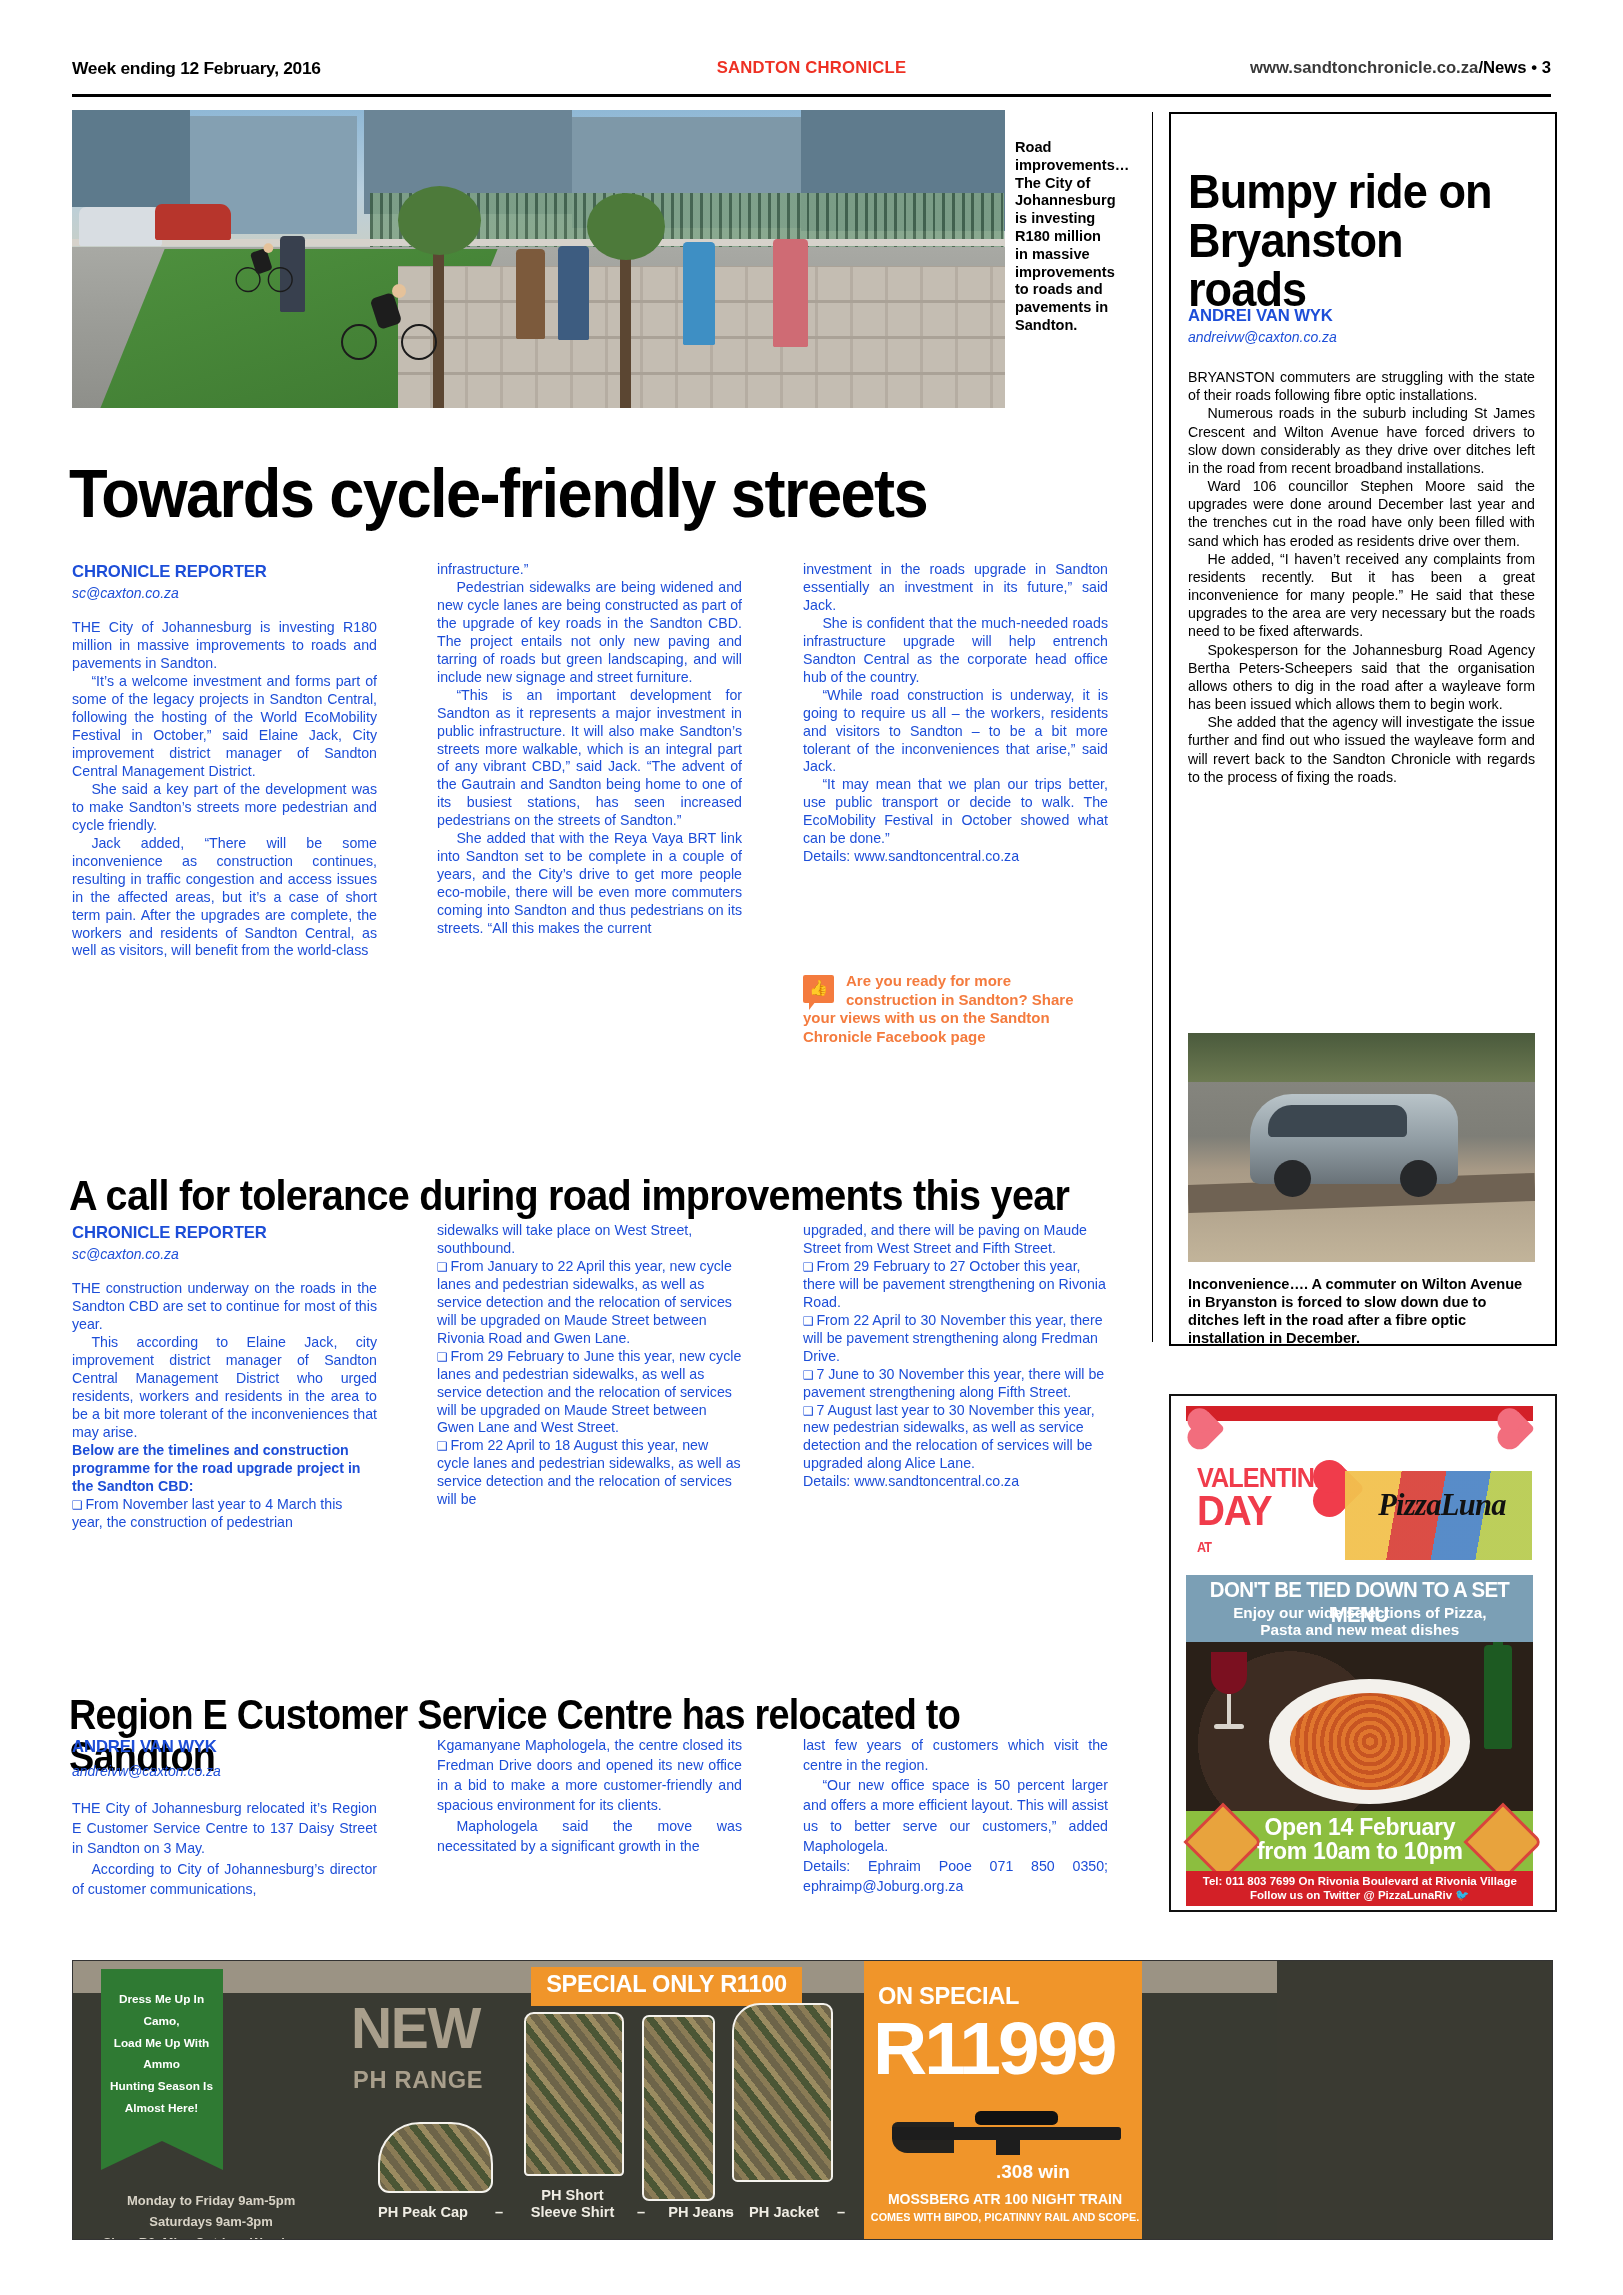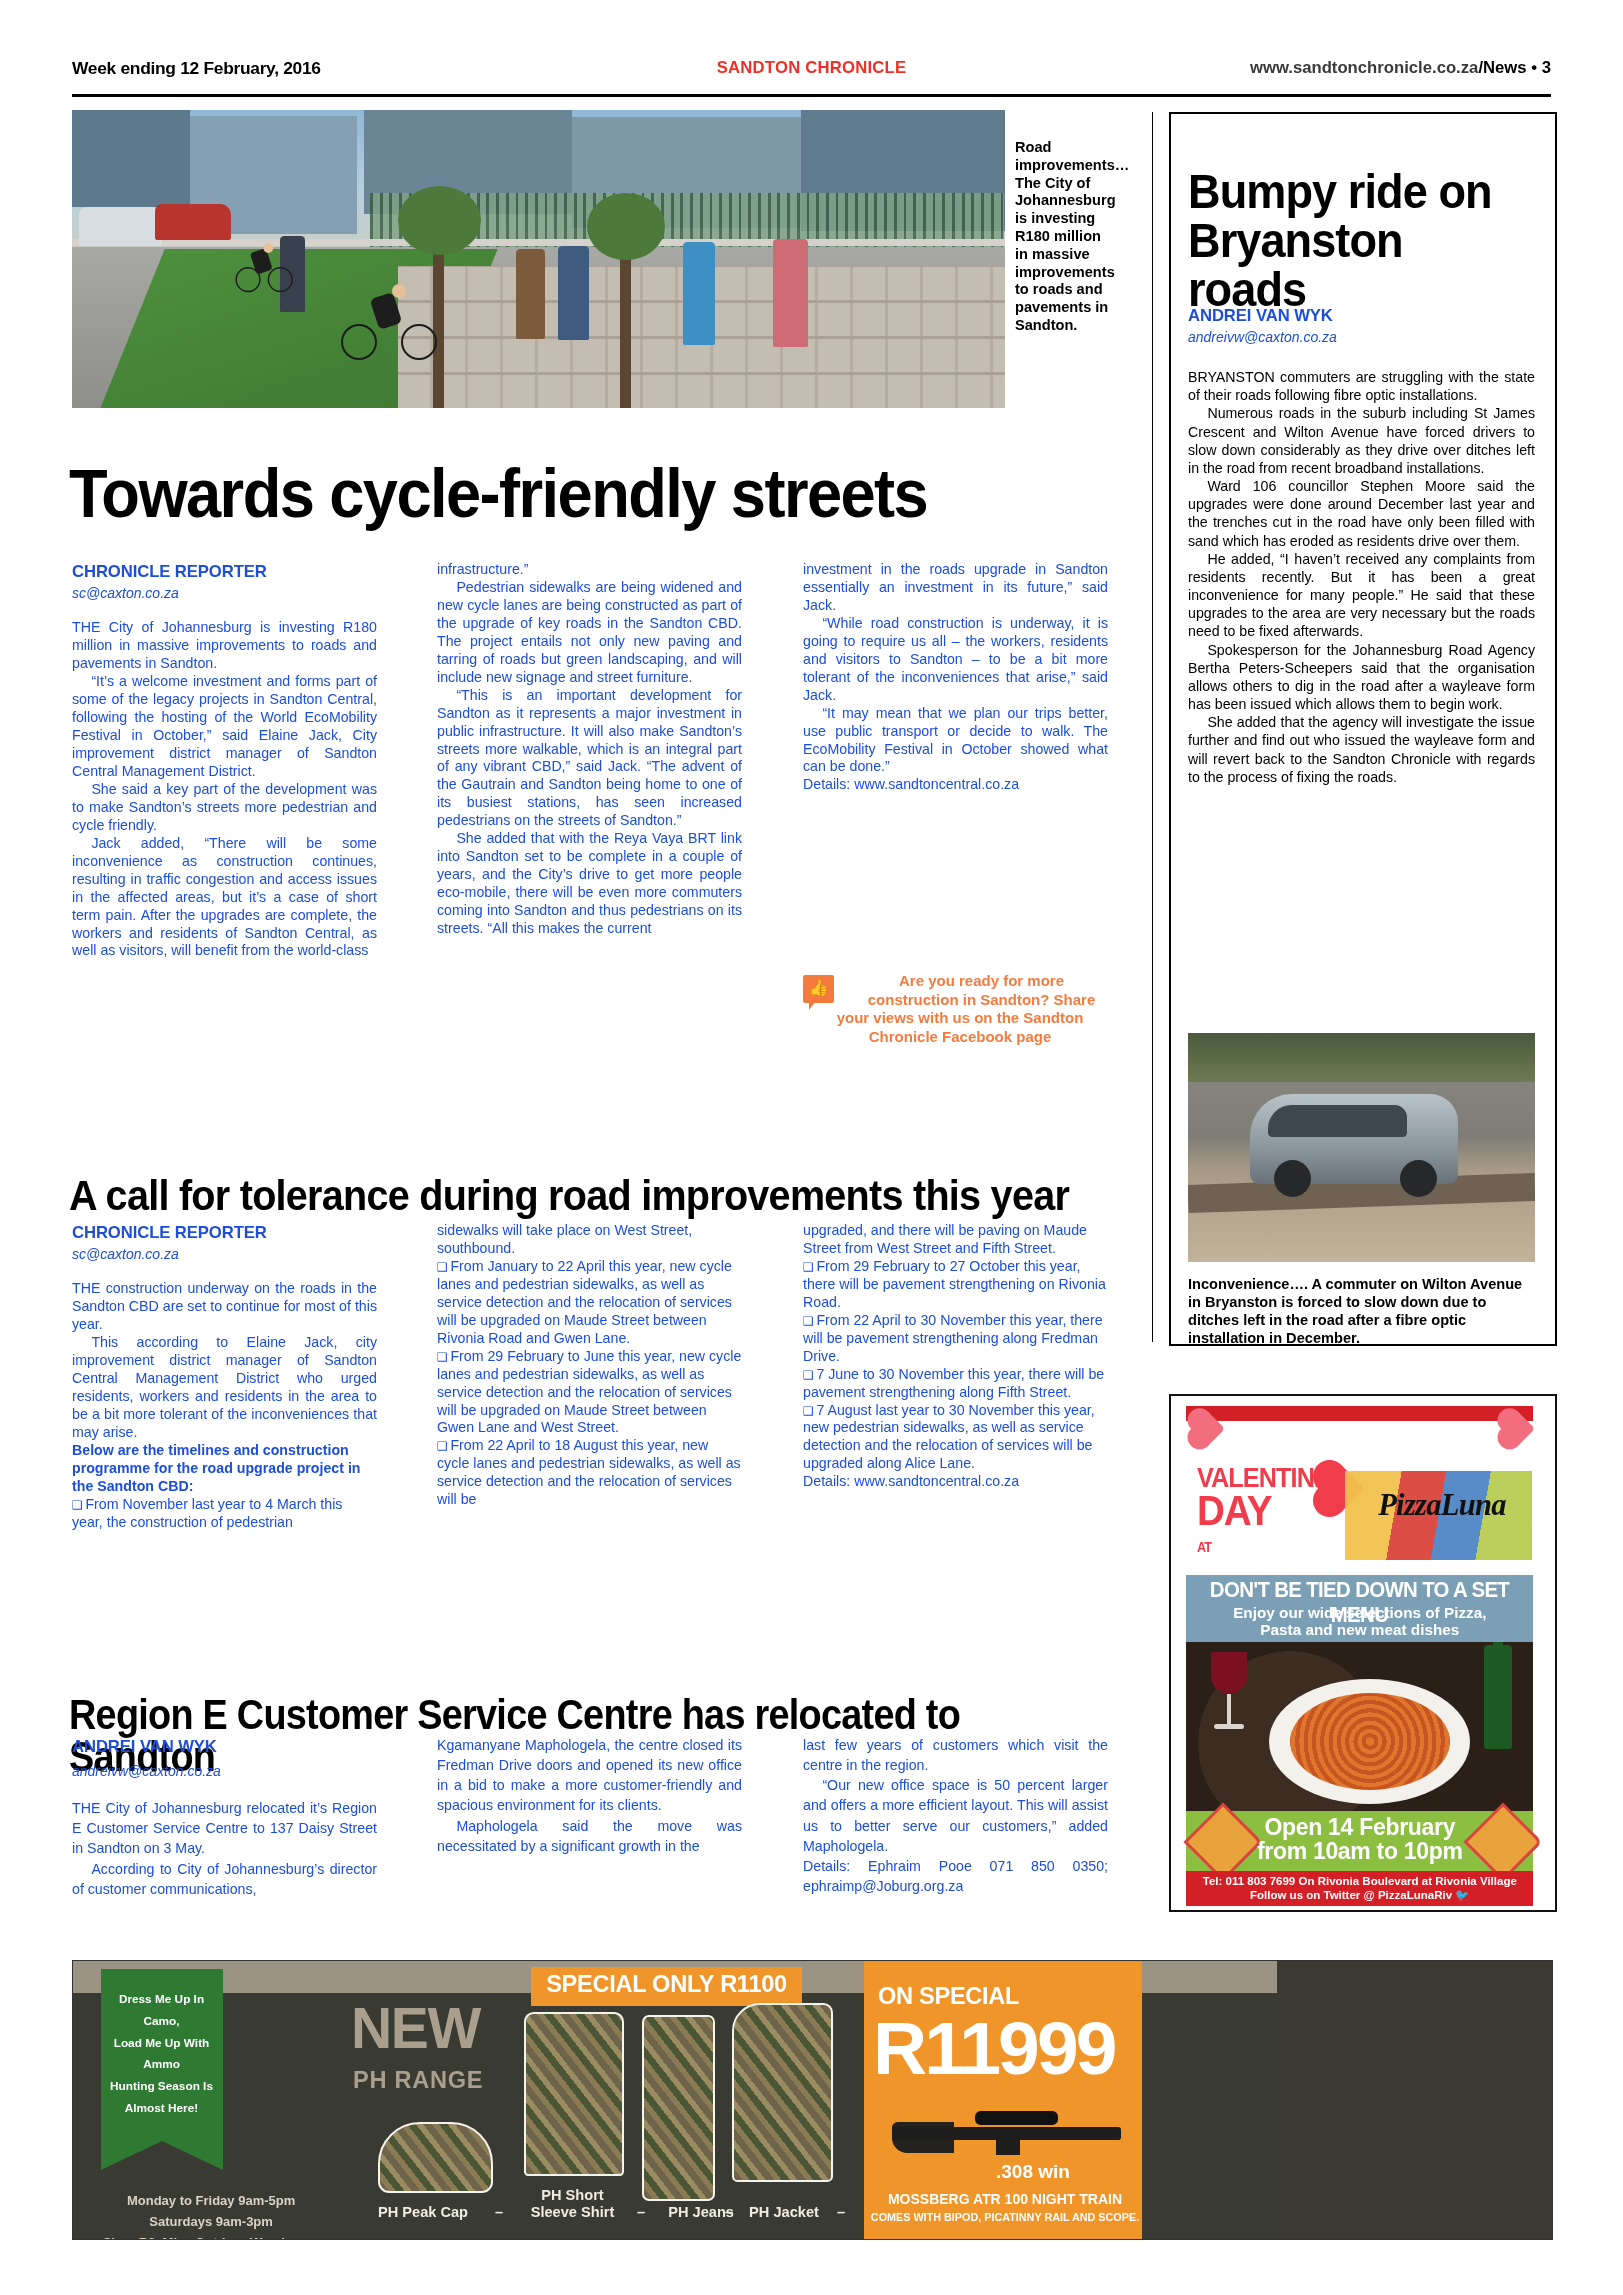--- a/index.html
+++ b/index.html
@@ -67,21 +67,21 @@
 
   
   #a1c1{left:72px;top:561px;width:305px;}
   #a1c2{left:437px;top:561px;width:305px;}
   #a1c3{left:803px;top:561px;width:305px;}
 
   .fbcall{position:absolute;left:803px;top:972px;width:314px;}
   .fb-icon{position:absolute;left:0;top:2.8px;width:30.5px;height:28px;background:#f47b3e;border-radius:2.1px;}
   .fb-icon:after{content:"";position:absolute;left:5.6px;top:26px;border-left:7px solid #f47b3e;border-bottom:9.7px solid transparent;}
   .fb-thumb{position:absolute;left:6.2px;top:5.6px;width:18px;height:16.7px;color:#fff;font-size:15.3px;line-height:15.3px;}
-  .fb-text{margin-left:0;font-weight:bold;font-size:15px;line-height:1.24;color:#f47b3e;text-align:center;}
+  .fb-text{margin-left:0;font-weight:bold;font-size:15px;line-height:1.24;color:#f47b3e;}
   .fb-text .ind{display:block;padding-left:43px;}
 
   
   .sidebox{position:absolute;left:1169px;top:112px;width:384px;height:1230px;
     border-left:2.1px solid #000;border-right:2.1px solid #000;border-top:2.1px solid #000;border-bottom:2.1px solid #000;}
   .sbhead{position:absolute;left:1188px;top:126px;width:361px;
     font-weight:bold;font-size:49px;line-height:1.0;letter-spacing:-1px;color:#000;
     font-family:"Liberation Sans Narrow","Liberation Sans",sans-serif;transform:scaleX(0.92);transform-origin:left top;}
   #sbbyline{position:absolute;left:1188px;top:305px;width:347px;}
   #sbbody{position:absolute;left:1188px;top:368px;width:347px;font-size:14.2px;line-height:1.28;text-align:justify;}
@@ -290,20 +290,21 @@
     <p>Jack added, “There will be some inconvenience as construction continues, resulting in traffic congestion and access issues in the affected areas, but it’s a case of short term pain. After the upgrades are complete, the workers and residents of Sandton Central, as well as visitors, will benefit from the world-class</p>
   </div>
   <div class="col" id="a1c2">
     <p class="first">infrastructure.”</p>
     <p>Pedestrian sidewalks are being widened and new cycle lanes are being constructed as part of the upgrade of key roads in the Sandton CBD. The project entails not only new paving and tarring of roads but green landscaping, and will include new signage and street furniture.</p>
     <p>“This is an important development for Sandton as it represents a major investment in public infrastructure. It will also make Sandton’s streets more walkable, which is an integral part of any vibrant CBD,” said Jack. “The advent of the Gautrain and Sandton being home to one of its busiest stations, has seen increased pedestrians on the streets of Sandton.”</p>
     <p>She added that with the Reya Vaya BRT link into Sandton set to be complete in a couple of years, and the City’s drive to get more people eco-mobile, there will be even more commuters coming into Sandton and thus pedestrians on its streets. “All this makes the current</p>
   </div>
   <div class="col" id="a1c3">
     <p class="first">investment in the roads upgrade in Sandton essentially an investment in its future,” said Jack.</p>
+    <p>She is confident that the much-needed roads infrastructure upgrade will help entrench Sandton Central as the corporate head office hub of the country.</p>
     <p>“While road construction is underway, it is going to require us all – the workers, residents and visitors to Sandton – to be a bit more tolerant of the inconveniences that arise,” said Jack.</p>
     <p>“It may mean that we plan our trips better, use public transport or decide to walk. The EcoMobility Festival in October showed what can be done.”</p>
     <p class="first">Details: www.sandtoncentral.co.za</p>
   </div>
 
   <div class="fbcall">
     <span class="fb-icon">
         <span class="fb-thumb">👍</span>
       </span>
     <div class="fb-text">

